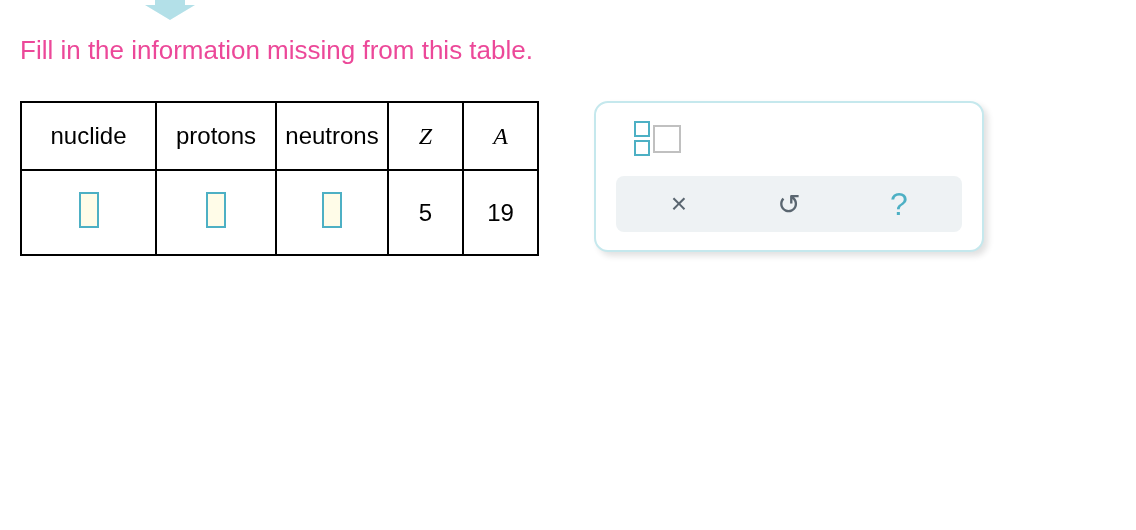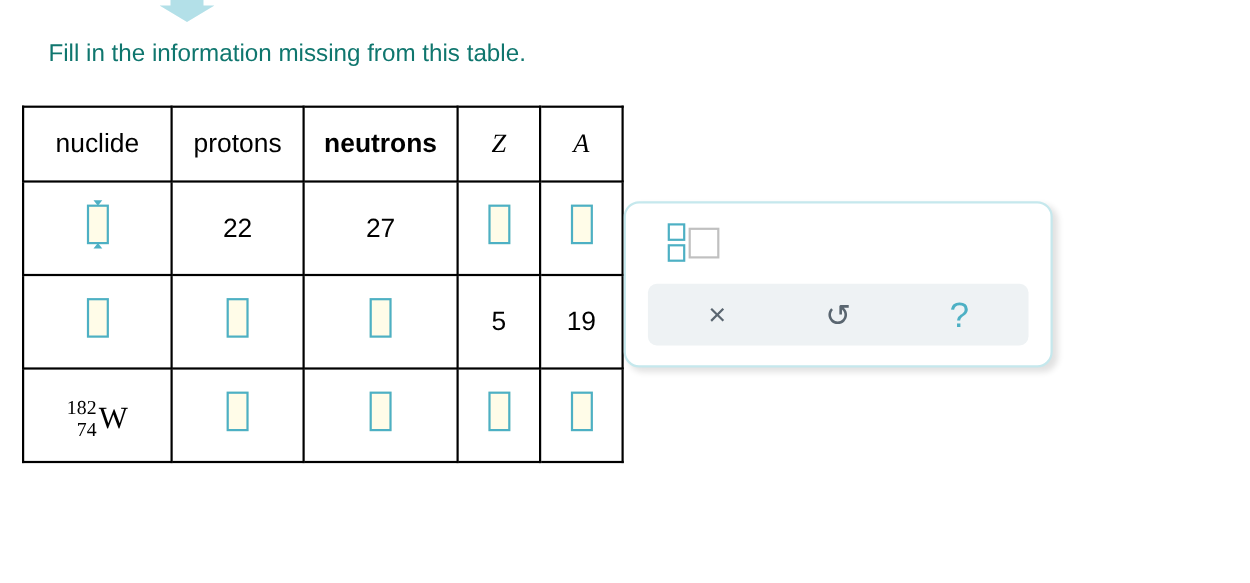--- a/index.html
+++ b/index.html
@@ -18,44 +18,44 @@
     .arrow-indicator {
       position: absolute;
       top: -10px;
       left: 145px;
       width: 50px;
       height: 30px;
       background: #b3e0e8;
       clip-path: polygon(20% 0%, 80% 0%, 80% 50%, 100% 50%, 50% 100%, 0% 50%, 20% 50%);
     }
     .instruction {
-      font-size: 22px;
-      color: #0f766e;
+      font-size: 26px;
+      color: #ec4899;
       margin-top: 15px;
       margin-bottom: 35px;
-      margin-left: 24px;
     }
     .main-container {
       display: flex;
-      align-items: center;
+      align-items: flex-start;
+      gap: 55px;
     }
     table {
       border-collapse: collapse;
     }
     th, td {
       border: 2px solid #000000;
       text-align: center;
       vertical-align: middle;
       font-size: 24px;
       font-weight: normal;
       color: #000000;
     }
     th.col-nuclide { width: 135px; height: 68px; }
     th.col-protons { width: 120px; height: 68px; }
-    th.col-neutrons { width: 140px; height: 68px; font-weight: bold; }
+    th.col-neutrons { width: 112px; height: 68px; }
     th.col-z { width: 75px; height: 68px; }
     th.col-a { width: 75px; height: 68px; }
     td { height: 85px; }
     .italic {
       font-style: italic;
       font-family: 'Times New Roman', serif;
     }
     .input-box {
       display: inline-block;
       width: 20px;
@@ -181,48 +181,26 @@
       <tr>
         <th class="col-nuclide">nuclide</th>
         <th class="col-protons">protons</th>
         <th class="col-neutrons">neutrons</th>
         <th class="col-z italic">Z</th>
         <th class="col-a italic">A</th>
       </tr>
     </thead>
     <tbody>
       <tr>
-        <td><span class="input-box-active"></span></td>
-        <td>22</td>
-        <td>27</td>
-        <td><span class="input-box"></span></td>
-        <td><span class="input-box"></span></td>
-      </tr>
-      <tr>
         <td><span class="input-box"></span></td>
         <td><span class="input-box"></span></td>
         <td><span class="input-box"></span></td>
         <td>5</td>
         <td>19</td>
       </tr>
-      <tr>
-        <td>
-          <span class="nuclide-notation">
-            <span class="nuclide-numbers">
-              <span>182</span>
-              <span>74</span>
-            </span>
-            <span class="nuclide-symbol">W</span>
-          </span>
-        </td>
-        <td><span class="input-box"></span></td>
-        <td><span class="input-box"></span></td>
-        <td><span class="input-box"></span></td>
-        <td><span class="input-box"></span></td>
-      </tr>
     </tbody>
   </table>
 
   <div class="toolbar">
     <div class="template-row">
       <div class="template-frac">
         <div class="small-box"></div>
         <div class="small-box"></div>
       </div>
       <div class="big-box"></div>

